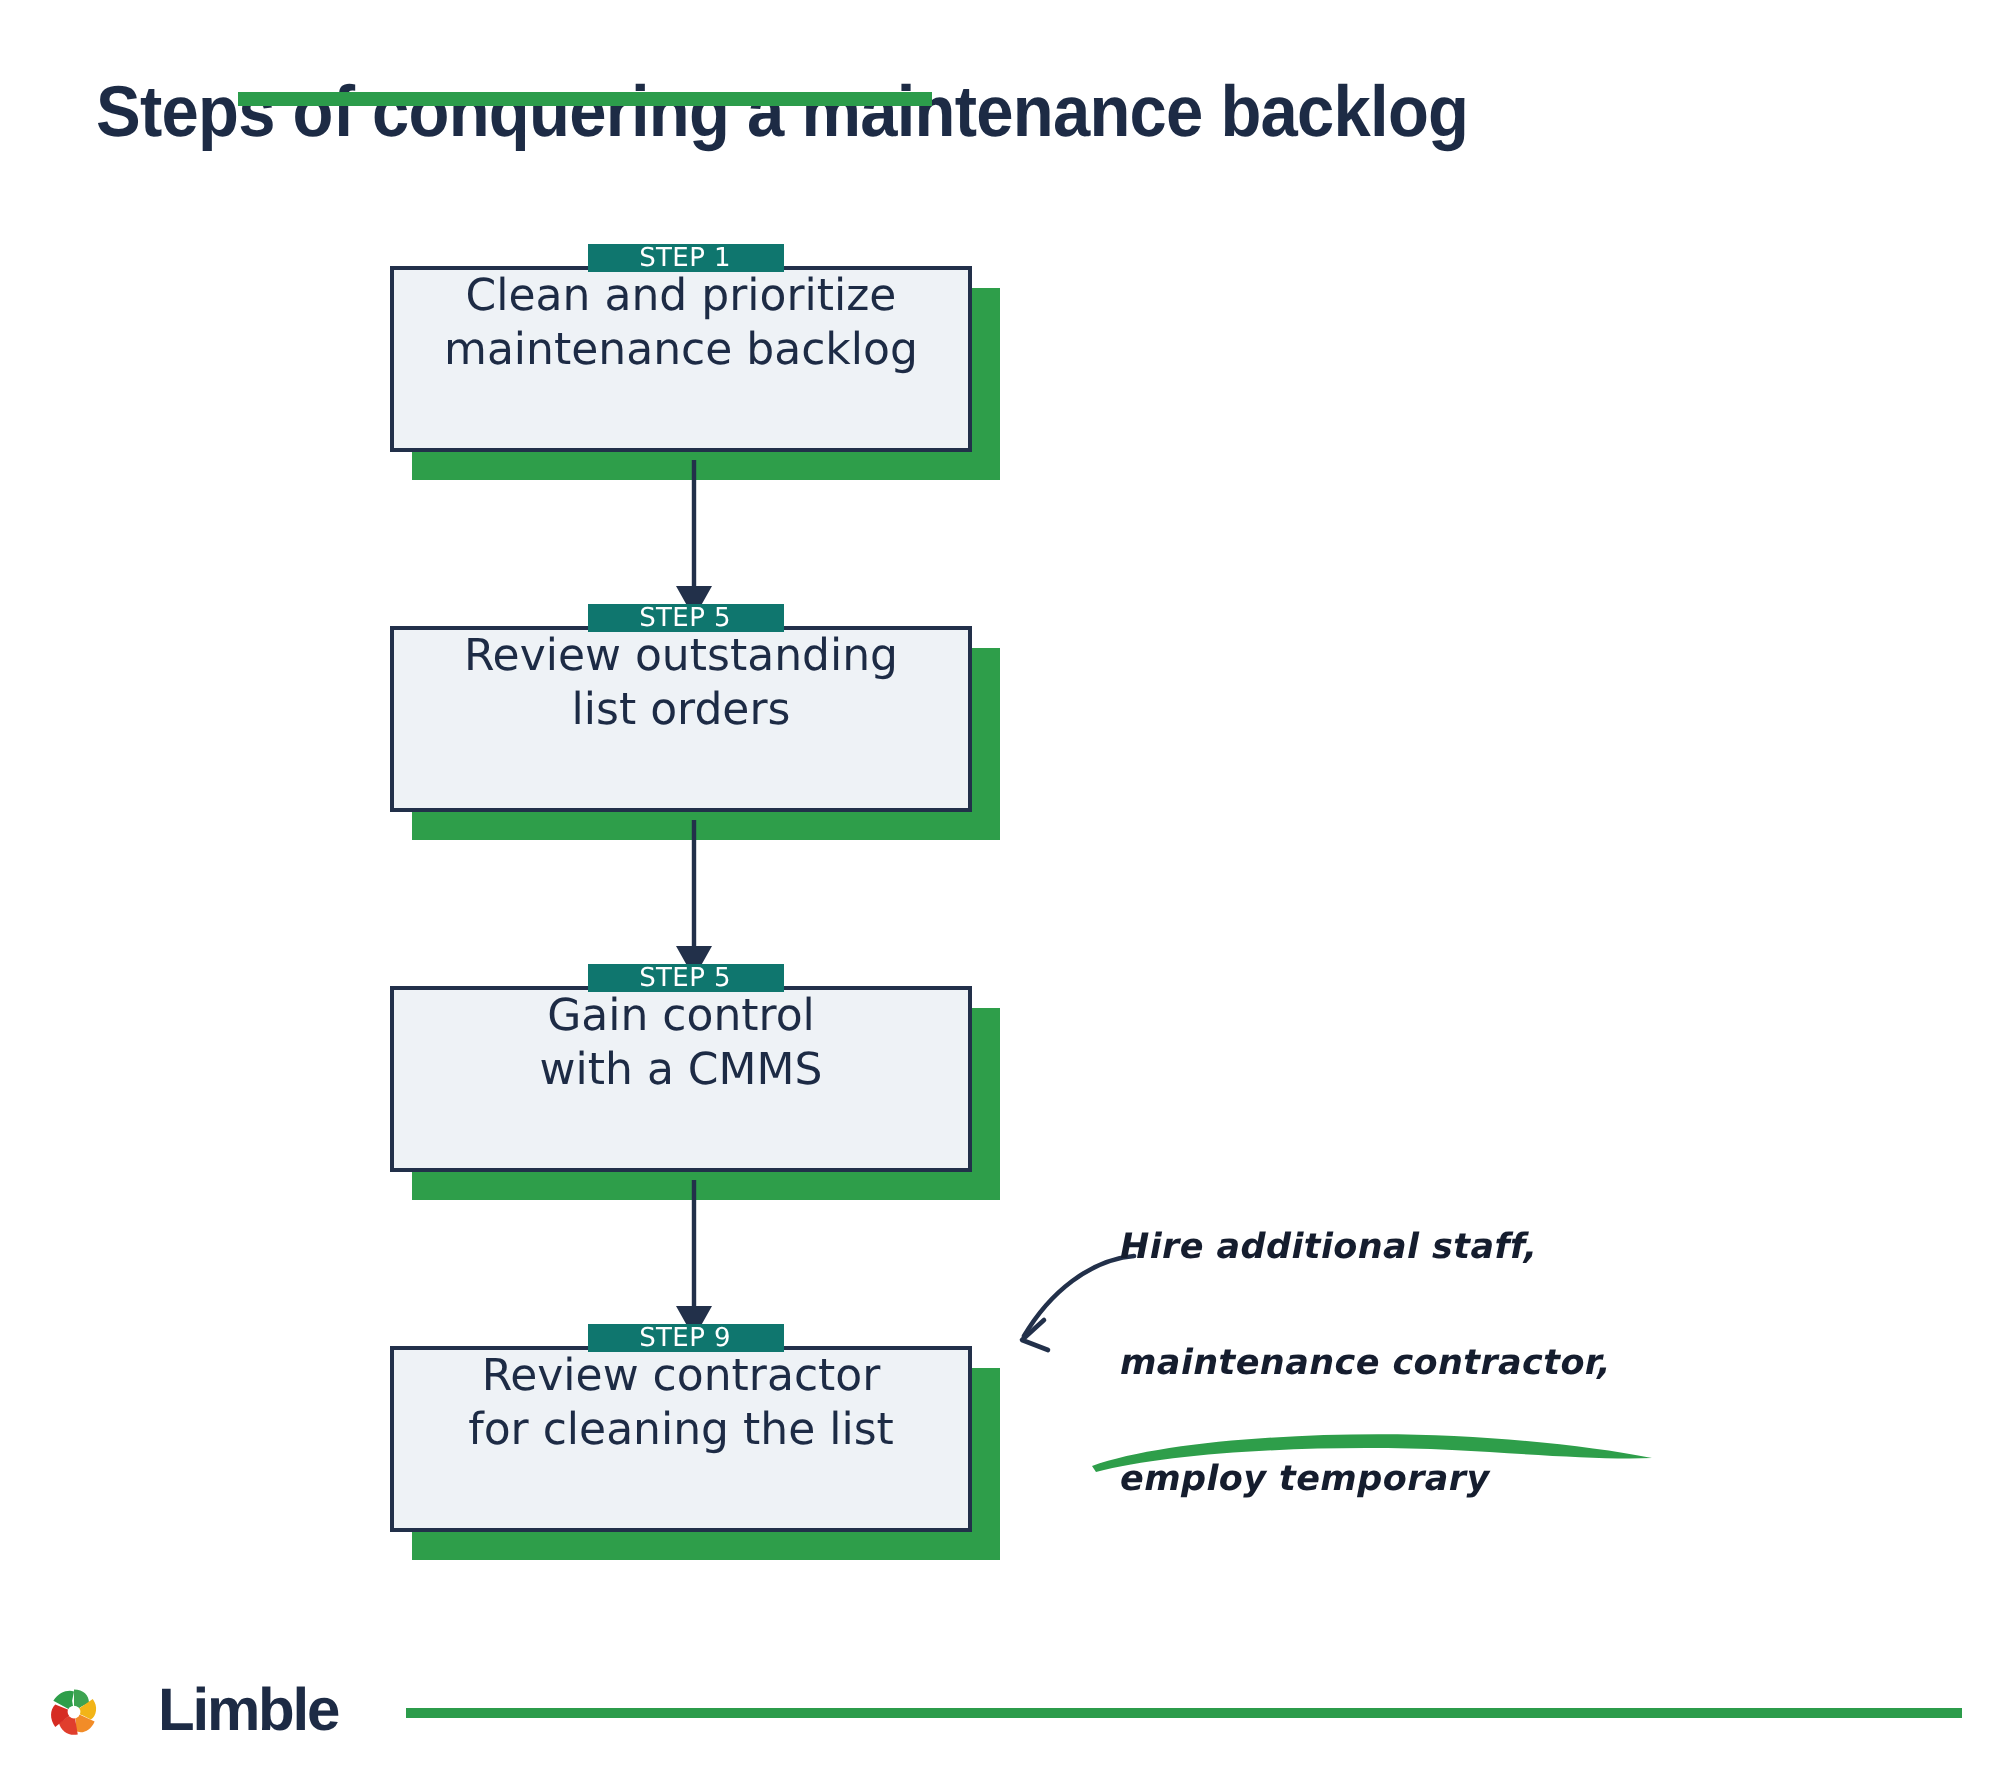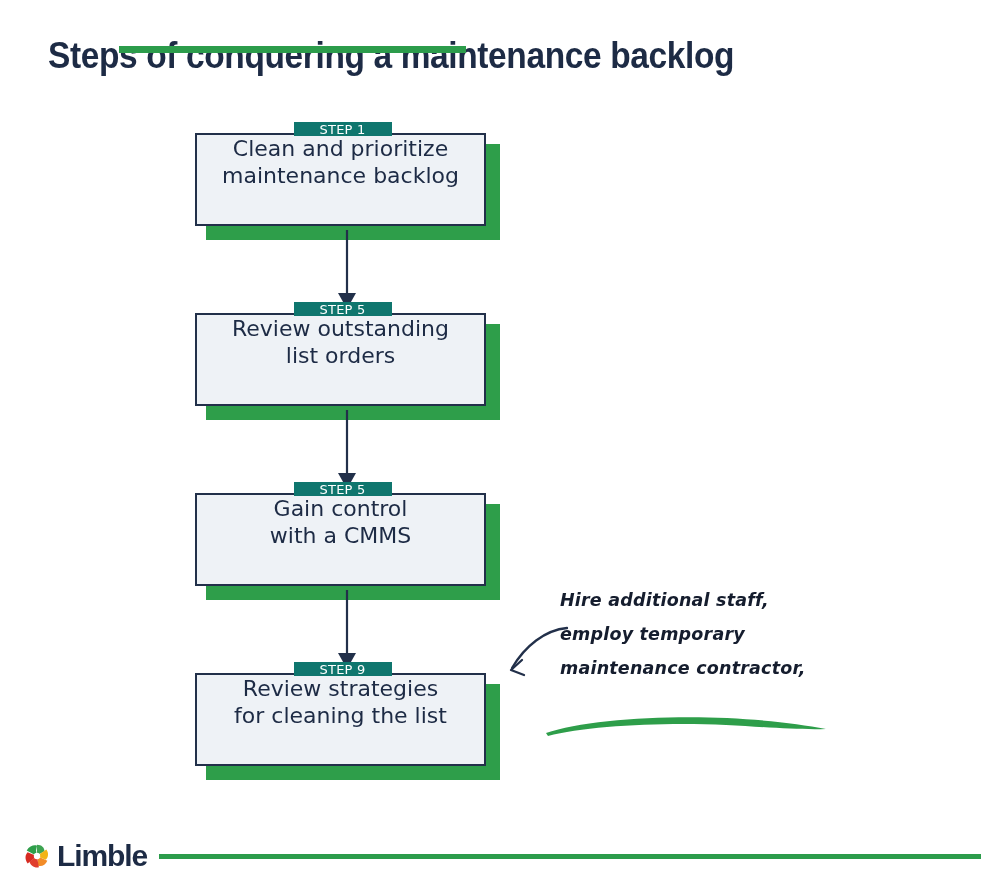--- a/index.html
+++ b/index.html
@@ -128,20 +128,21 @@
   }
   .note-line {
     font-family: "DejaVu Sans", sans-serif;
     font-style: italic;
     font-weight: bold;
     font-size: 17.5px;
     line-height: 34px;
     color: #151d2e;
     letter-spacing: 0.2px;
     white-space: nowrap;
+    margin-top: 24px;
   }
   #note-brush {
     position: absolute;
     left: -18px;
     top: 128px;
   }
   #note-arrow {
     position: absolute;
     left: 495px;
     top: 618px;
@@ -149,20 +150,21 @@
 
   
   #footer {
     position: absolute;
     left: 22px;
     top: 836px;
     width: 960px;
     height: 40px;
     display: flex;
     align-items: center;
+    gap: 22px;
   }
   #logo-mark {
     width: 30px;
     height: 30px;
     flex: 0 0 auto;
   }
   #logo-text {
     font-family: "Liberation Sans", sans-serif;
     font-size: 30px;
     font-weight: bold;
@@ -239,39 +241,39 @@
   <div class="connector">
     <svg width="295" height="83" viewBox="0 0 295 83">
       <line x1="152" y1="0" x2="152" y2="66" stroke="#22304a" stroke-width="2.2"></line>
       <polygon points="143,63 161,63 152,79" fill="#22304a"></polygon>
     </svg>
   </div>
 
   <div class="step-wrap">
     <div class="step-shadow"></div>
     <div class="step-box">
-      <div class="step-text">Review strategies
+      <div class="step-text">Review contractor
 for cleaning the list</div>
     </div>
     <div class="step-tab">
       <span>STEP 9</span>
     </div>
   </div>
 
 </div>
 
 <svg id="note-arrow" width="90" height="80" viewBox="0 0 90 80">
   <path d="M72 10 C 50 12, 30 28, 17 50" stroke="#22304a" stroke-width="2.3" fill="none" stroke-linecap="round"></path>
   <path d="M27 42 L 16 52 L 29 57" stroke="#22304a" stroke-width="2.3" fill="none" stroke-linecap="round" stroke-linejoin="round"></path>
 </svg>
 
 <div id="annotation">
   <div class="note-line">Hire additional staff,</div>
+  <div class="note-line">maintenance contractor,</div>
   <div class="note-line">employ temporary</div>
-  <div class="note-line">maintenance contractor,</div>
 
   <svg id="note-brush" width="290" height="30" viewBox="0 0 290 30">
     <path d="M4 22 C 40 9, 120 4, 185 7 C 225 9, 258 13, 284 18 C 258 19, 222 16, 184 14 C 120 11, 44 15, 6 25 Z" fill="#2e9e4a"></path>
   </svg>
 </div>
 
 <div id="footer">
   <svg id="logo-mark" viewBox="0 0 32 32">
     <g>
       <path d="M16 16 L16 4 C 21 4, 24 7, 24 11 L 20 13 Z" fill="#3da351"></path>

